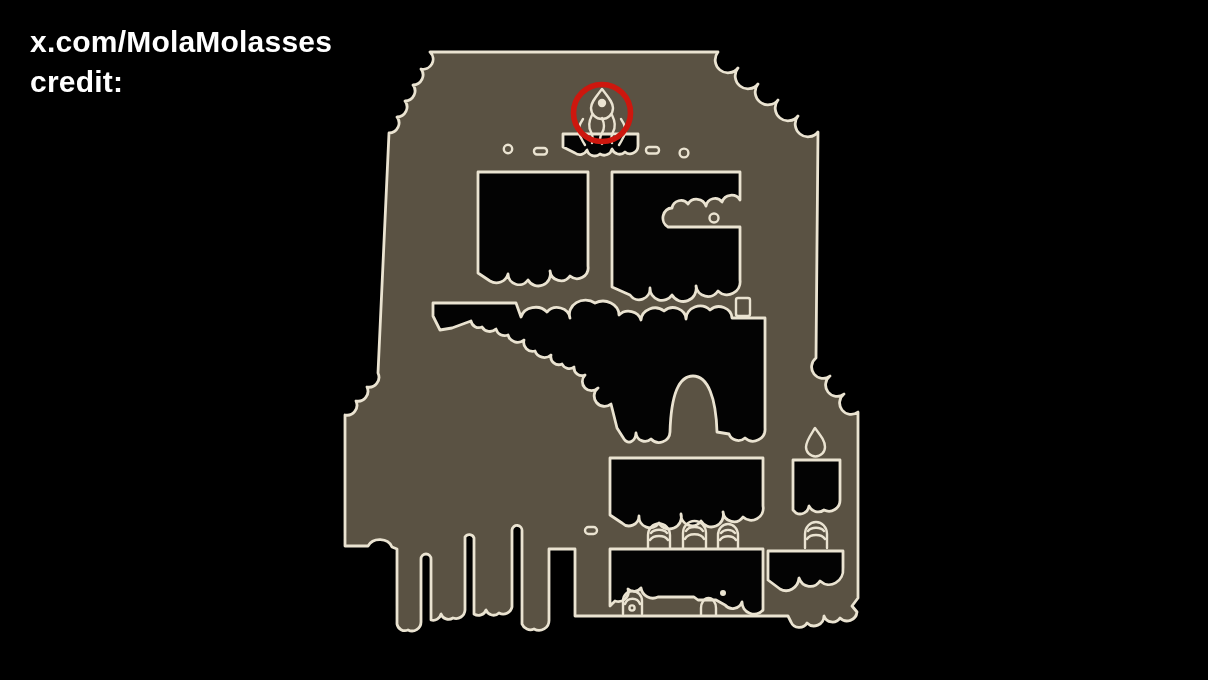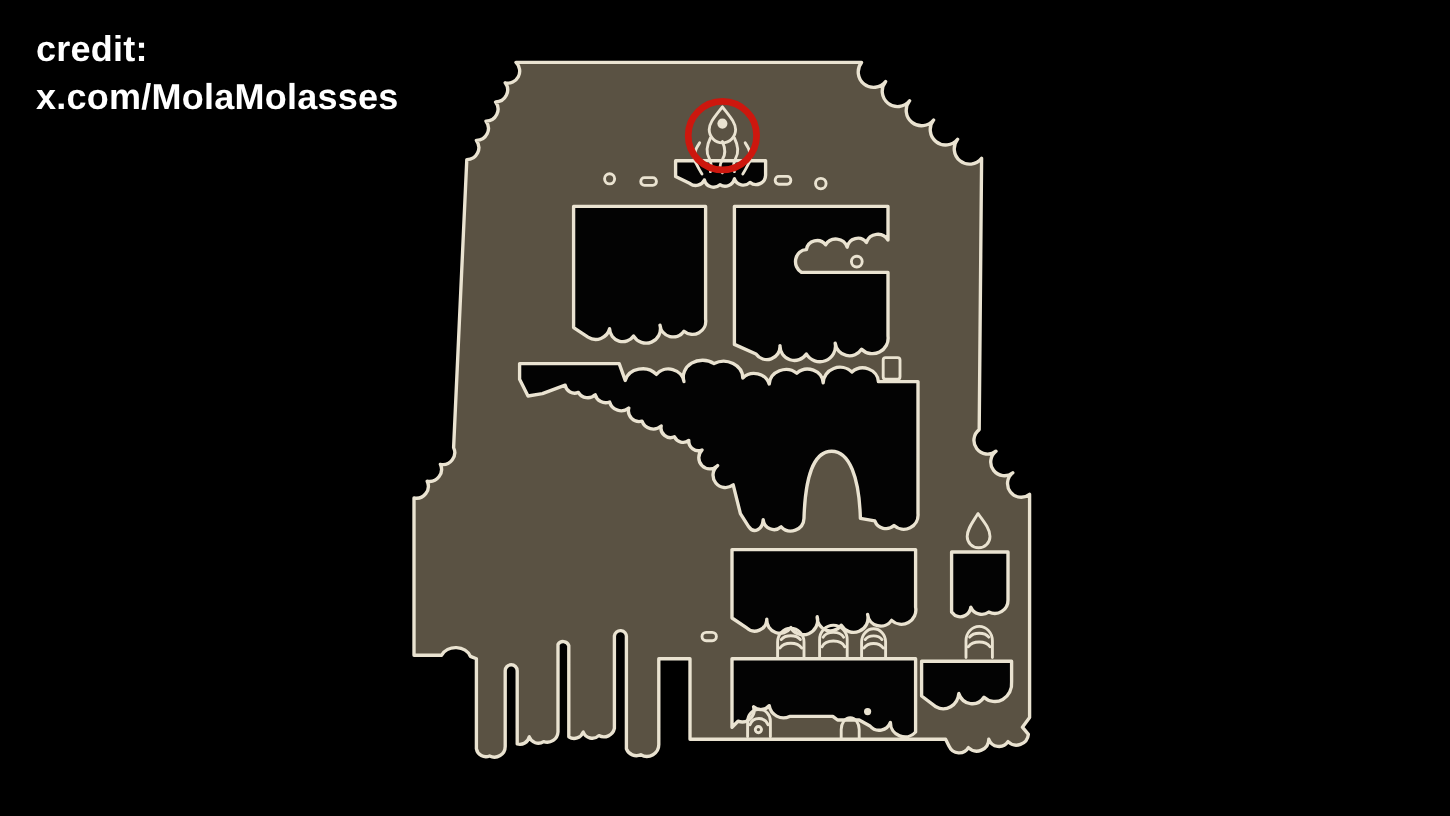--- a/index.html
+++ b/index.html
@@ -37,22 +37,22 @@
   .hole{fill:var(--room-fill);stroke:var(--outline);stroke-width:2.8;stroke-linejoin:round;stroke-linecap:round;}
   .detail{fill:var(--map-fill);stroke:var(--outline);stroke-width:2.4;stroke-linejoin:round;stroke-linecap:round;}
   .linework{fill:none;stroke:var(--outline);stroke-width:2.4;stroke-linejoin:round;stroke-linecap:round;}
   .dotfill{fill:var(--outline);stroke:none;}
   .red-ring{fill:none;stroke:var(--highlight-red);stroke-width:5.6;}
 </style>
 </head>
 <body>
 
 <div class="credit">
+  <div>x.com/MolaMolasses</div>
   <div>credit:</div>
-  <div>x.com/MolaMolasses</div>
 </div>
 
 <div class="map-stage">
 <svg viewBox="0 0 1208 680" aria-hidden="true">
 
   <path class="tan" d="
     M 430,52 L 718,52
     a 11,11 0 0 0 20,16 a 11,11 0 0 0 20,16 a 11,11 0 0 0 20,16 a 11,11 0 0 0 20,16 a 11,11 0 0 0 20,16
     L 816,358
     a 10,10 0 0 0 14,18 a 10,10 0 0 0 14,18 a 10,10 0 0 0 14,18

